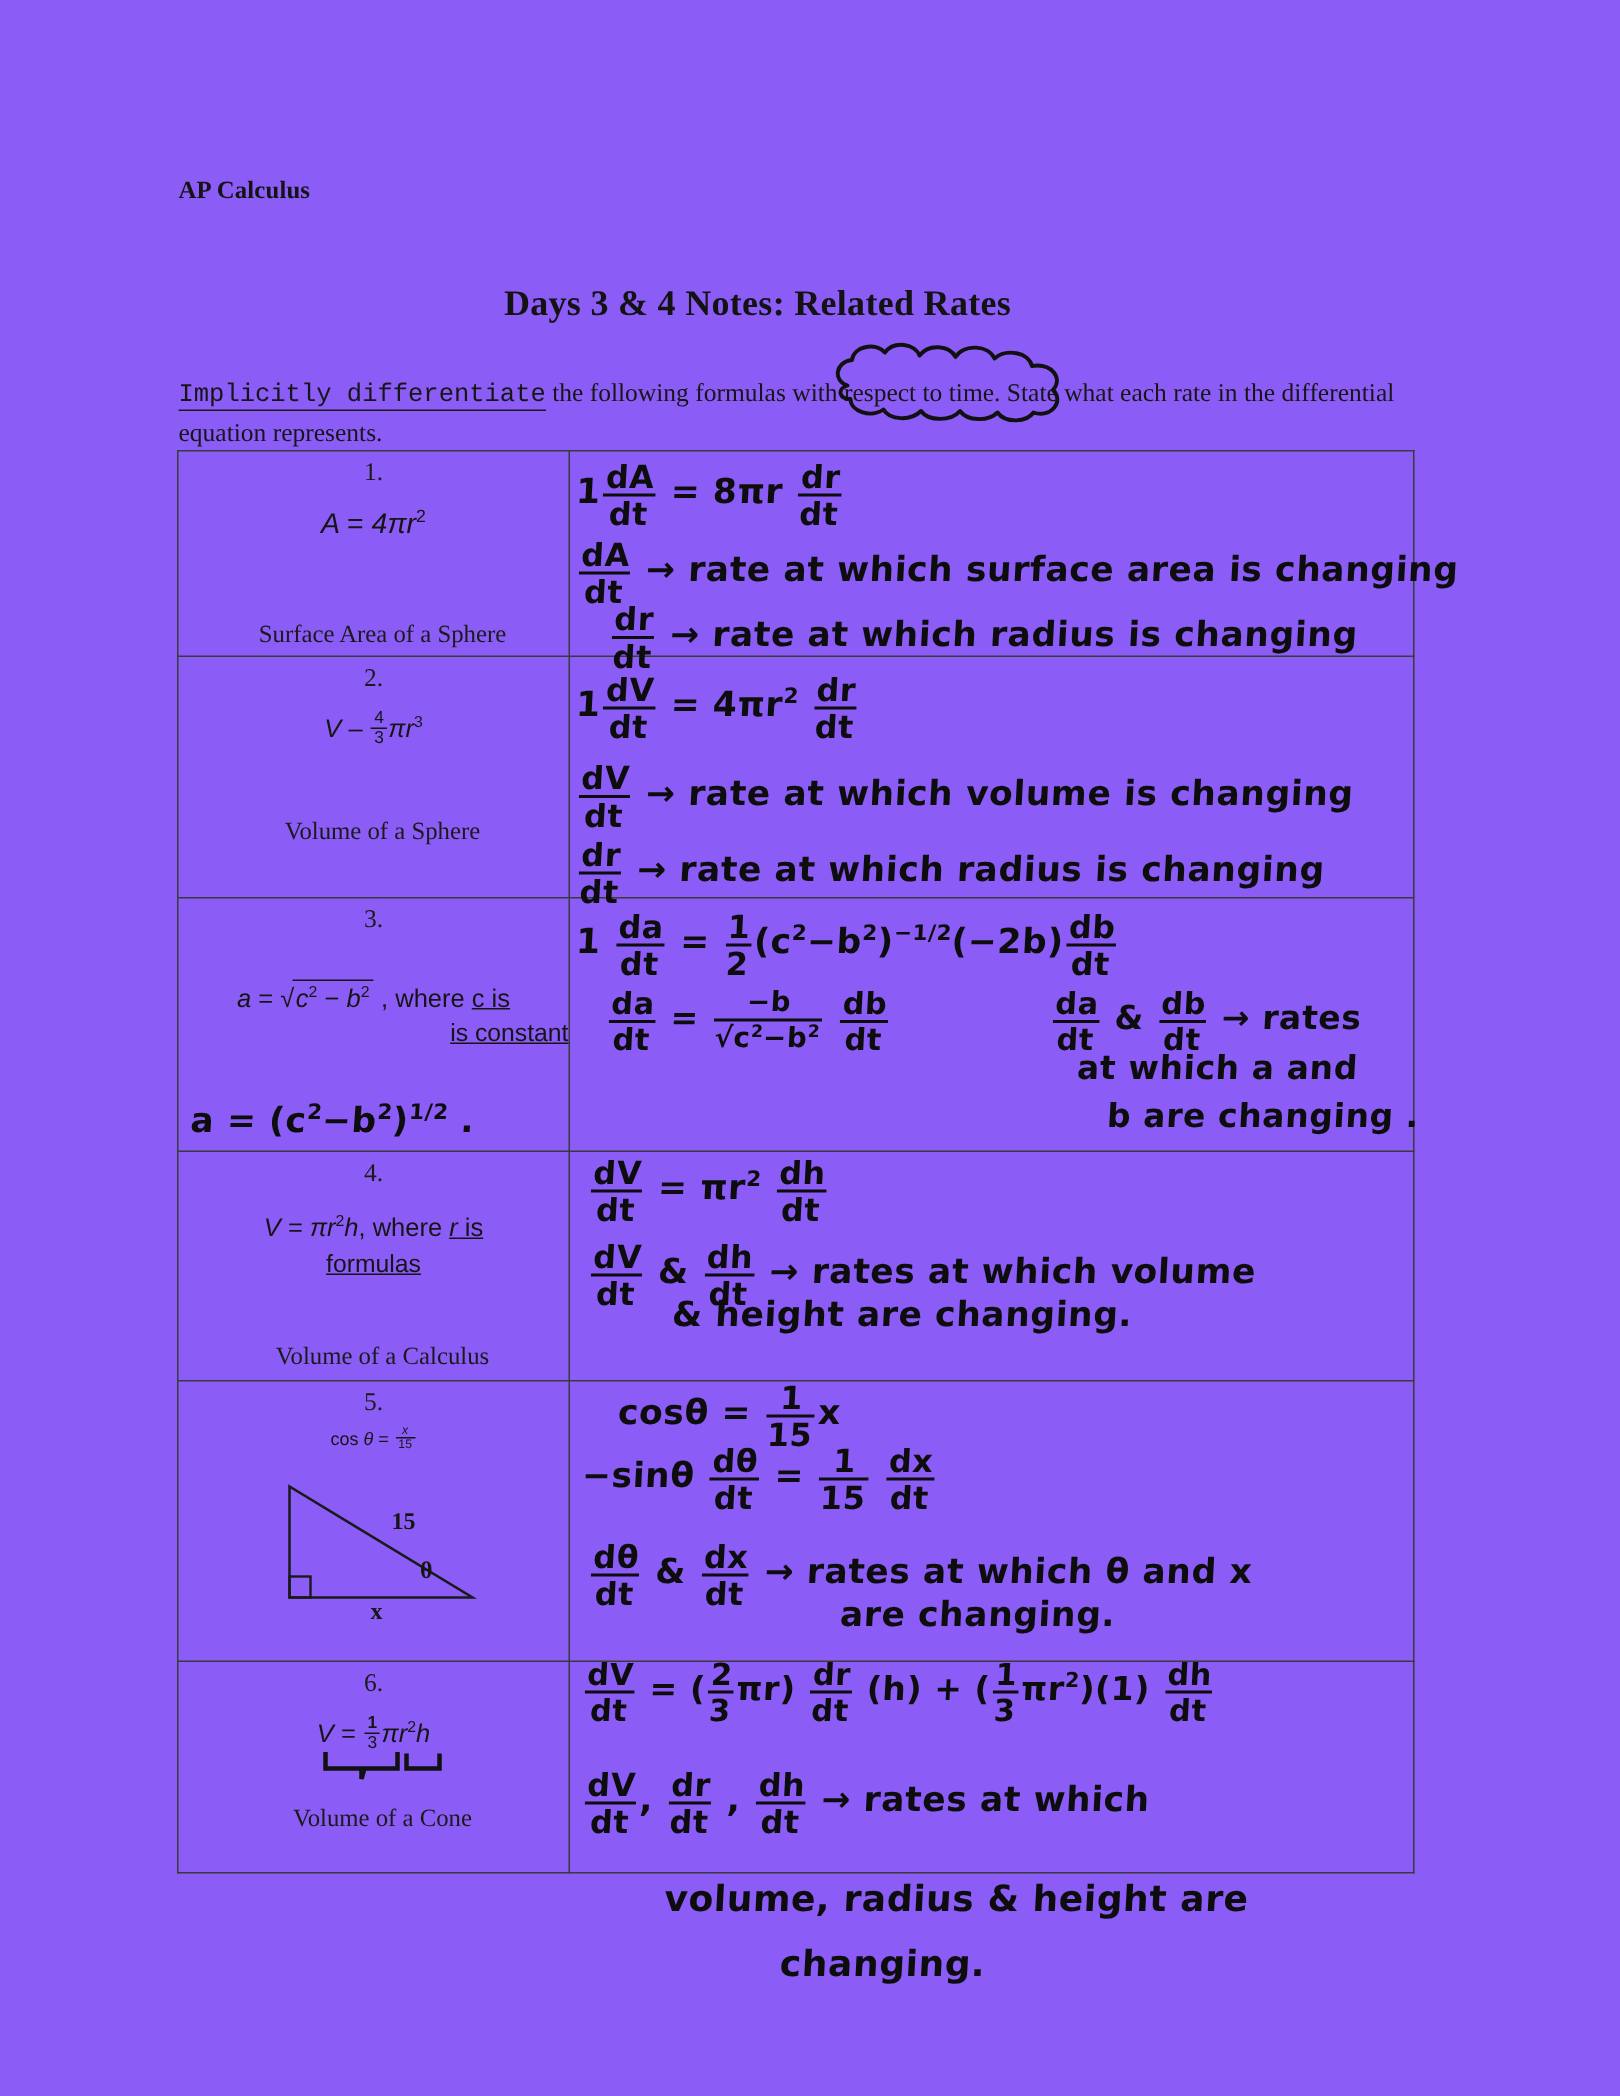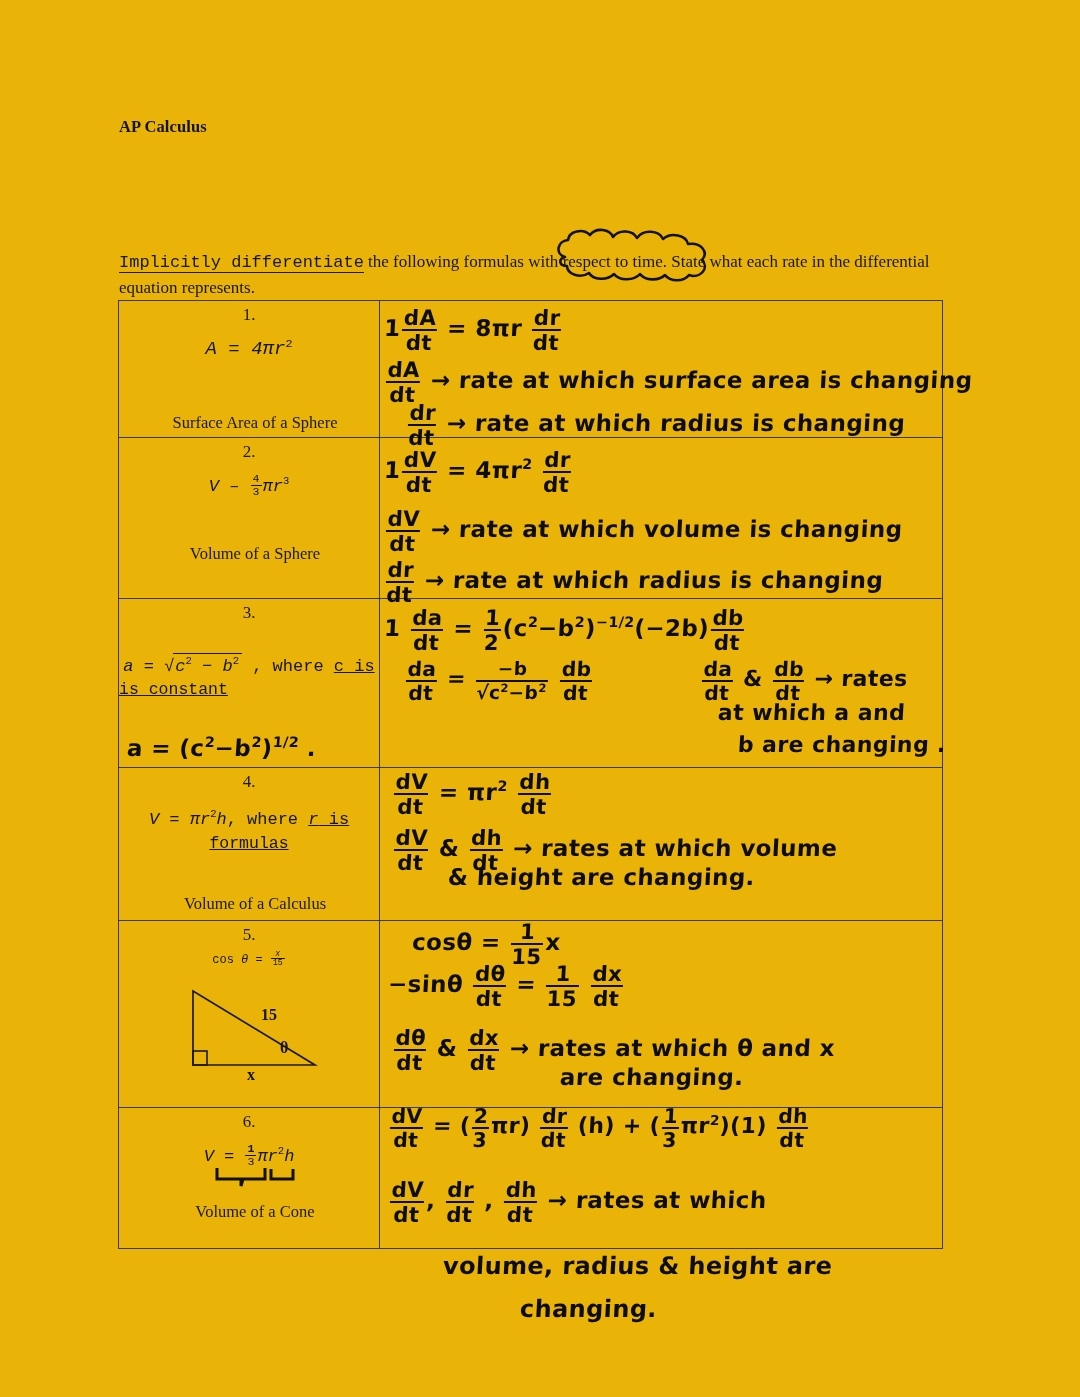--- a/index.html
+++ b/index.html
@@ -13,21 +13,21 @@
     position: relative;
     font-family: "Liberation Serif", serif;
     color: #111;
     overflow: hidden;
   }
 
   
   .page {
     position: absolute;
     inset: 0;
-    background: #eab308;
+    background: #8b5cf6;
   }
 
   
   .hdr {
     position: absolute;
     left: 119px;
     top: 115px;
     font-family: "Liberation Serif", serif;
     font-weight: bold;
     font-size: 16.5px;
@@ -91,21 +91,21 @@
   .c-right { width: 562px; }
 
   .num {
     text-align: center;
     font-size: 17px;
     padding-top: 4px;
     color: #1a1a1a;
   }
   .formula {
     text-align: center;
-    font-family: Liberation Mono, monospace;
+    font-family: Liberation Sans, sans-serif;
     font-style: italic;
     font-size: 19px;
     color: #151515;
     margin-top: 12px;
     line-height: 1.3;
   }
   .formula .rm { font-style: normal; }
   .caption {
     text-align: center;
     font-size: 16.5px;
@@ -193,20 +193,21 @@
 </style>
 </head>
 <body>
 
 <div class="page">
 
   <div class="hdr">
     <div>AP Calculus</div>
   </div>
 
+  <div class="doc-title">Days 3 &amp; 4 Notes: Related Rates</div>
 
   <div class="instr">
     <span class="u-line">Implicitly differentiate</span><span> the following formulas with </span><span class="cloud-wrap"><svg class="cloud-svg" viewBox="0 0 175 56">
         <path d="M16 30 C6 27 8 14 19 13 C20 4 34 1 41 8 C47 0 61 2 64 10 C70 2 84 3 88 11
                  C94 2 110 3 114 12 C122 5 137 8 139 17 C152 15 160 25 153 33
                  C161 41 151 52 140 48 C135 55 121 55 116 48 C110 54 96 54 91 47
                  C85 54 70 54 65 47 C58 54 44 53 40 46 C31 52 18 47 18 39
                  C10 39 9 32 16 30 Z" fill="none" stroke="#111" stroke-width="2.6" stroke-linejoin="round"></path>
       </svg><span>respect to time.</span></span><span> State what each rate in the differential equation represents.</span>
   </div>
@@ -236,21 +237,21 @@
       </td>
       <td class="c-right"></td>
     </tr>
 
     <tr>
       <td class="c-left" style="height:168px">
         <div class="num">3.</div>
         <div class="formula" style="font-size:17px;margin-top:30px">
           <i>a</i> <span class="rm">=</span> <span class="radic">√</span><span class="sqrt"><i>c</i><sup class="e">2</sup> <span class="rm">−</span> <i>b</i><sup class="e">2</sup></span>
           <span class="rm">, where </span><u class="rm">c is</u>
-          <div style="text-align:left;margin-top:1px"><u class="rm" style="font-size:16.5px">is constant</u></div>
+          <div style="text-align:right;margin-top:1px"><u class="rm" style="font-size:16.5px">is constant</u></div>
         </div>
 
         <div class="hw" style="position:absolute;left:8px;bottom:6px;font-size:23px;transform:skewX(-4deg)">
           a = (c<span class="hwsup">2</span>−b<span class="hwsup">2</span>)<span class="hwsup">1/2</span> .
         </div>
       </td>
       <td class="c-right"></td>
     </tr>
 
     <tr>

